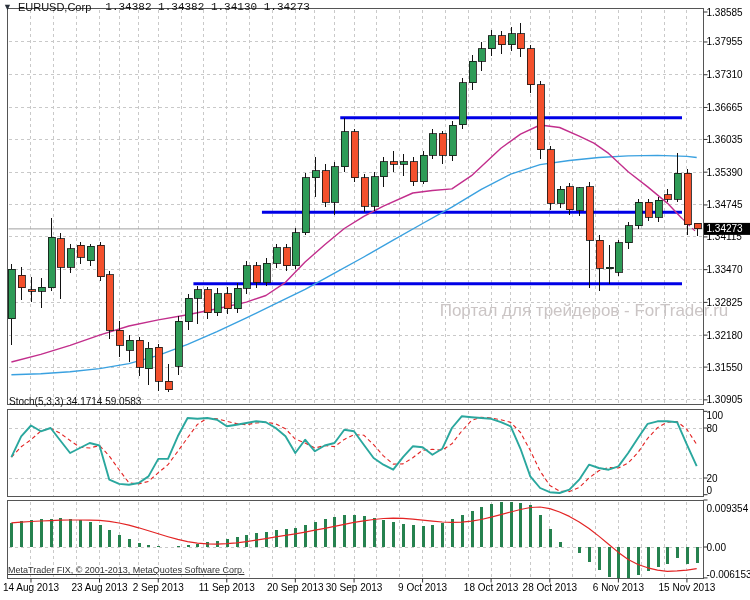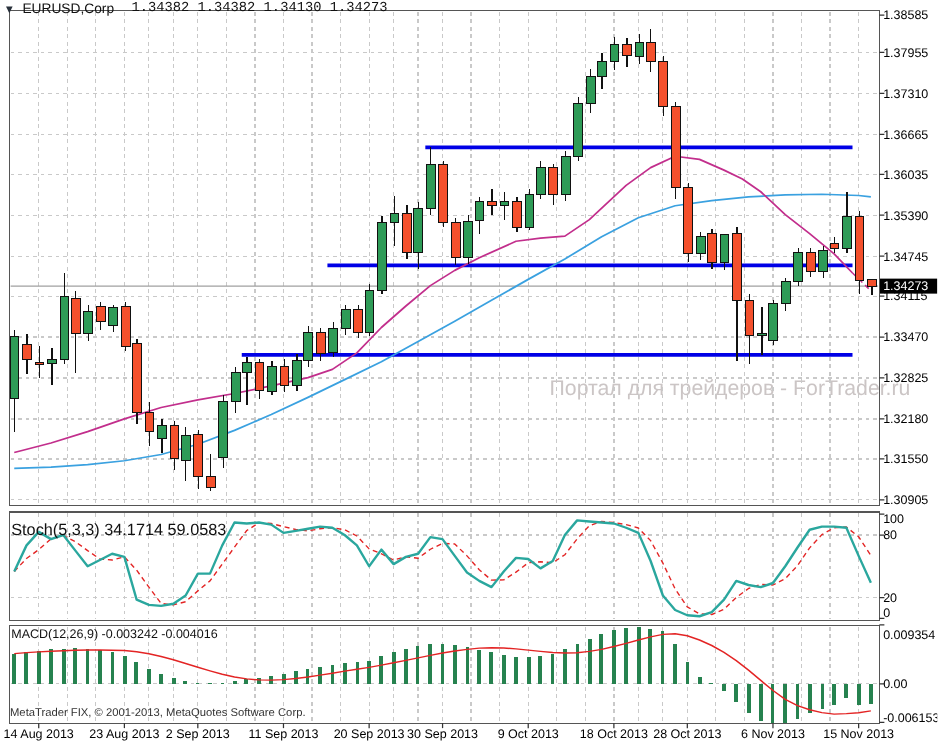--- a/index.html
+++ b/index.html
@@ -3,23 +3,23 @@
 <meta charset="utf-8">
 <style>
   html,body{margin:0;padding:0;background:#fff;}
   #stage{position:relative;width:750px;height:600px;background:#fff;overflow:hidden;
          font-family:"Liberation Sans",sans-serif;}
   #chart{position:absolute;left:0;top:0;z-index:1;}
   .overlay{position:absolute;z-index:2;white-space:nowrap;color:#111;}
   #title-bar{left:3px;top:1px;font-size:11px;display:flex;gap:6px;align-items:center;}
   #title-bar .arrow{font-size:9px;color:#28303a;line-height:11px;}
   #title-bar .ohlc{margin-left:8px;font-family:Liberation Mono, monospace;}
-  #stoch-label{left:9px;top:416px;font-size:13px;}
+  #stoch-label{left:9px;top:396px;font-size:10px;}
   #macd-label{left:9px;top:502px;font-size:10px;}
-  #copyright{left:8px;top:565px;font-size:9px;color:#333;}
+  #copyright{left:8px;top:565px;font-size:9px;color:#333;text-decoration:underline;}
 </style>
 </head>
 <body>
 
 <div id="stage">
   <svg id="chart" width="750" height="600" viewBox="0 0 750 600">
       <rect x="0" y="0" width="750" height="600" fill="#fff"></rect>
       <text x="584" y="316" font-size="17" fill="#CBC5C5" text-anchor="middle" font-family="Liberation Sans, sans-serif">Портал для трейдеров - ForTrader.ru</text>
       <g shape-rendering="crispEdges">
         <line x1="30.979999999999997" y1="9.5" x2="30.979999999999997" y2="403.5" stroke="#C9C9C9" stroke-width="1" stroke-dasharray="3,3"></line>
@@ -439,15 +439,14 @@
       </g>
     </svg>
 
   <div class="overlay" id="title-bar">
     <span class="arrow">▼</span>
     <span>EURUSD,Corp</span>
     <span class="ohlc">1.34382 1.34382 1.34130 1.34273</span>
   </div>
 
   <div class="overlay" id="stoch-label">Stoch(5,3,3) 34.1714 59.0583</div>
-  <div class="overlay" id="macd-label">MACD(12,26,9) -0.003242 -0.004016</div>
   <div class="overlay" id="copyright">MetaTrader FIX, © 2001-2013, MetaQuotes Software Corp.</div>
 </div>
 
 </body></html>

